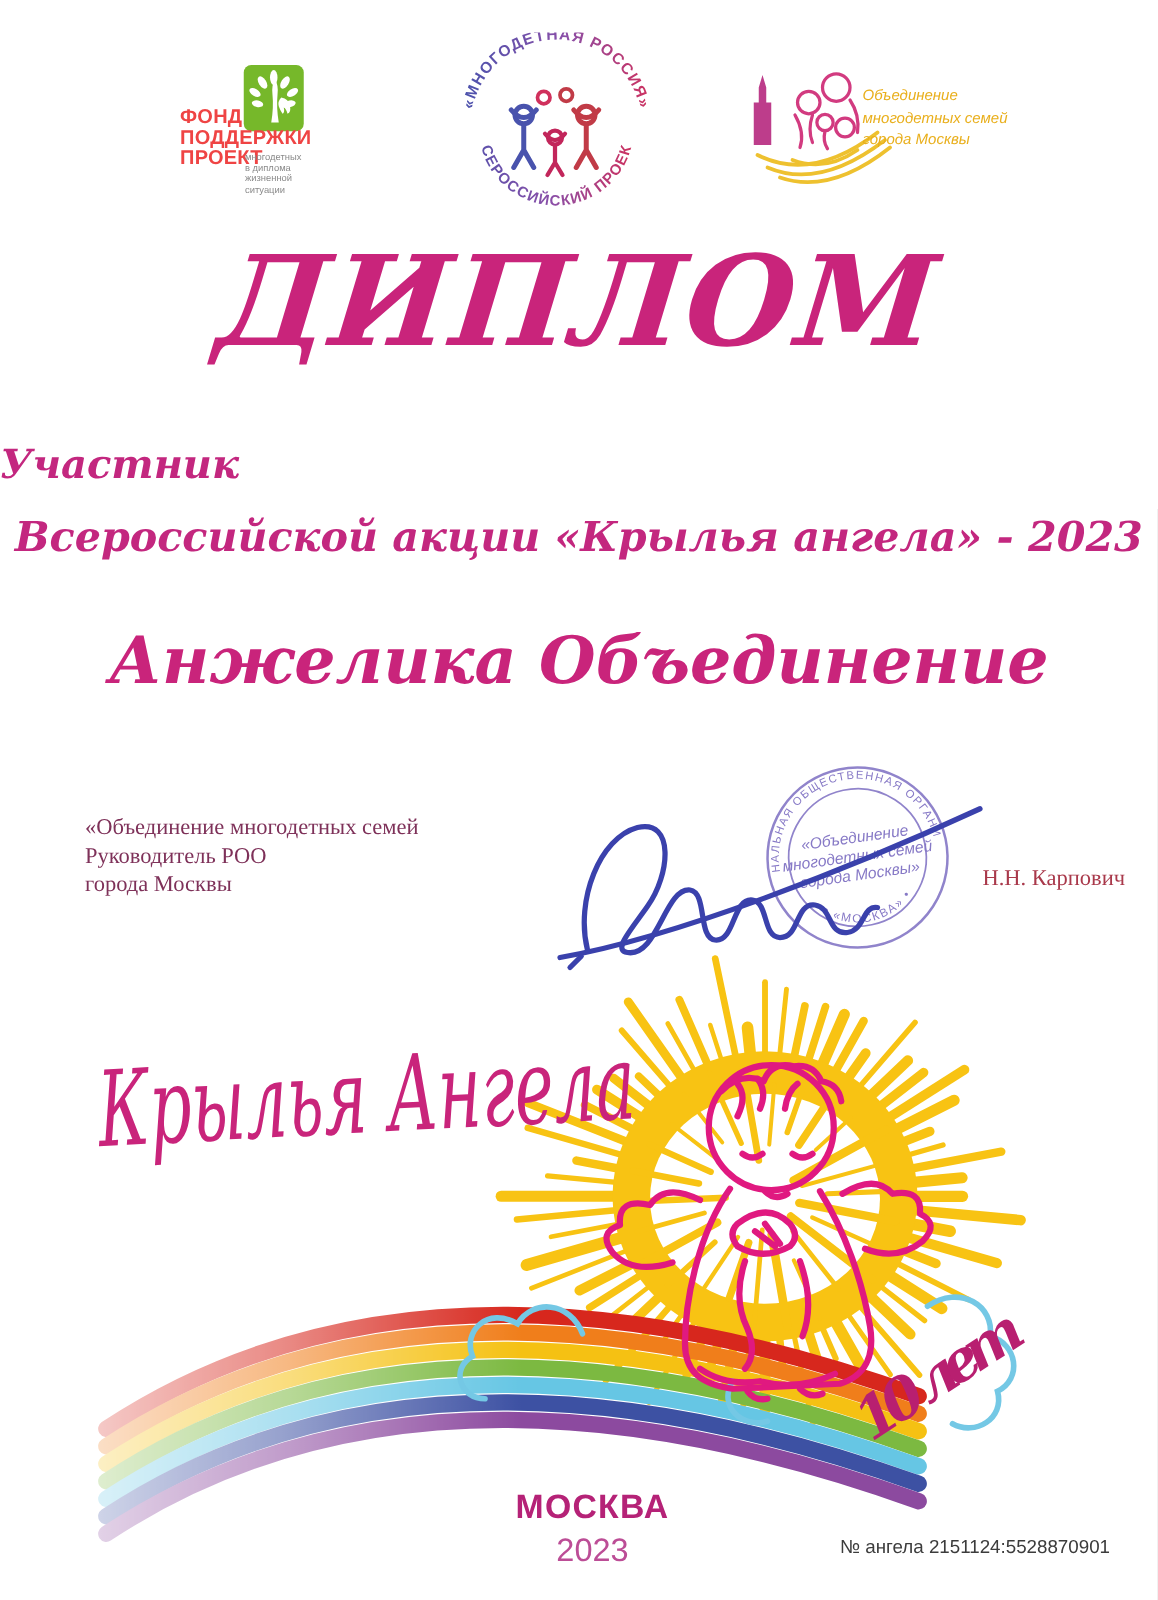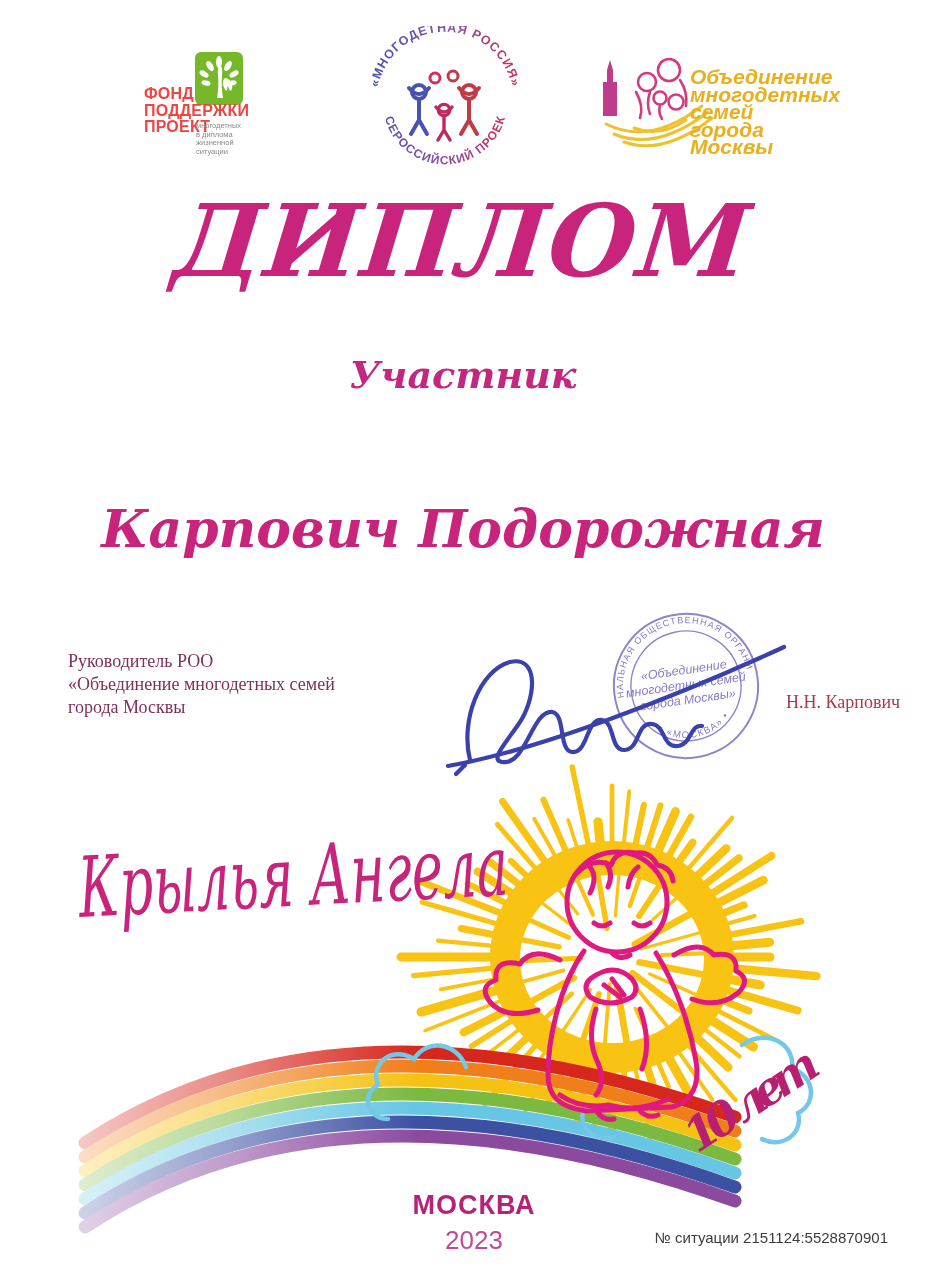--- a/index.html
+++ b/index.html
@@ -9,29 +9,29 @@
 
   
   .fund-logo{left:140px;top:48px;width:200px;height:115px;}
   .fund-green{position:absolute;left:55px;top:4px;width:48px;height:53px;background:#76B82A;border-radius:6px;}
   .fund-name{position:absolute;left:4px;top:38px;color:#ef4444;font-weight:bold;
              font-size:16px;line-height:16.5px;letter-spacing:.2px;}
   .fund-small{position:absolute;left:56px;top:74px;width:70px;color:#8a8a8a;
               font-size:7.5px;line-height:8.5px;}
   .mr-logo{left:363px;top:26px;width:164px;height:164px;}
   .oms-logo{left:590px;top:44px;width:260px;height:112px;}
-  .oms-text{position:absolute;left:100px;top:24px;color:#E9AF1C;font-weight:bold;
-            font-style:italic;font-size:21px;line-height:17.5px;}
+  .oms-text{position:absolute;left:100px;top:24px;color:#E9AF1C;font-weight:normal;
+            font-style:italic;font-size:12px;line-height:17.5px;}
 
   
   .title{left:0;top:182px;width:100%;text-align:center;color:#C9247B;
          font-family:"DejaVu Serif",serif;font-weight:bold;font-style:italic;
          font-size:100px;transform:skewX(-6deg);letter-spacing:2px;}
-  .sub1{left:0;top:352px;width:100%;text-align:center;color:#C3277F;
-        font-family:"DejaVu Serif",serif;font-style:italic;font-weight:bold;font-size:38px;}
+  .sub1{left:0;top:352px;width:100%;color:#C3277F;
+        font-family:"DejaVu Serif",serif;font-style:italic;font-weight:bold;font-size:32px;}
   .sub2{left:0;top:410px;width:100%;text-align:center;color:#C3277F;
         font-family:"DejaVu Serif",serif;font-style:italic;font-weight:bold;font-size:33px;}
   .recipient{left:0;top:498px;width:100%;text-align:center;color:#C9247B;
         font-family:"DejaVu Serif",serif;font-style:italic;font-weight:bold;font-size:52px;}
 
   
   .role{left:68px;top:650px;width:300px;color:#7E3159;font-family:"Liberation Serif",serif;
         font-size:18px;line-height:23px;}
   .signer{left:786px;top:692px;color:#A9394B;font-family:"Liberation Serif",serif;font-size:18px;}
   .seal-svg{left:604px;top:604px;opacity:.9;transform:rotate(-12deg);}
@@ -133,25 +133,26 @@
     </svg>
     <div class="oms-text">
       <div>Объединение</div>
       <div>многодетных семей</div>
       <div>города Москвы</div>
     </div>
   </div>
 
   <div class="abs title">ДИПЛОМ</div>
   <div class="abs sub1">Участник</div>
-  <div class="abs recipient">Карпович Подорожная</div>
+  <div class="abs sub2">Всероссийской акции «Крылья ангела» - 2023</div>
+  <div class="abs recipient">Анжелика Объединение</div>
 
   <div class="abs role">
+    <div>«Объединение многодетных семей</div>
     <div>Руководитель РОО</div>
-    <div>«Объединение многодетных семей</div>
     <div>города Москвы</div>
   </div>
 
   <svg class="abs seal-svg" width="164" height="164" viewBox="0 0 164 164">
     <defs>
       <path id="sealTop" d="M 19 82 A 63 63 0 1 1 145 82"></path>
       <path id="sealBot" d="M 30 82 A 52 52 0 0 0 134 82"></path>
     </defs>
     <g stroke="#8577C6" fill="none">
       <circle cx="82" cy="82" r="72" stroke-width="2"></circle>
@@ -328,15 +329,15 @@
       <path d="M 598 368 q 6 8 16 6 M 640 366 q 8 8 18 4"></path>
     </g>
 
     <text x="80" y="172" font-family="DejaVu Serif, serif" font-style="italic" font-size="84" fill="#C9247B" textLength="430" lengthAdjust="spacingAndGlyphs" transform="rotate(-3 80 172)">Крылья Ангела</text>
 
     <text x="760" y="368" font-family="DejaVu Serif, serif" font-style="italic" font-weight="bold" font-size="46" fill="#B81F70" text-anchor="middle" textLength="150" transform="rotate(-33 760 368)">10 лет</text>
   </svg>
 
   <div class="abs city">МОСКВА</div>
   <div class="abs year">2023</div>
-  <div class="abs dnum">№ ситуации 2151124:5528870901</div>
+  <div class="abs dnum">№ ангела 2151124:5528870901</div>
 
 </div>
 
 </body></html>

